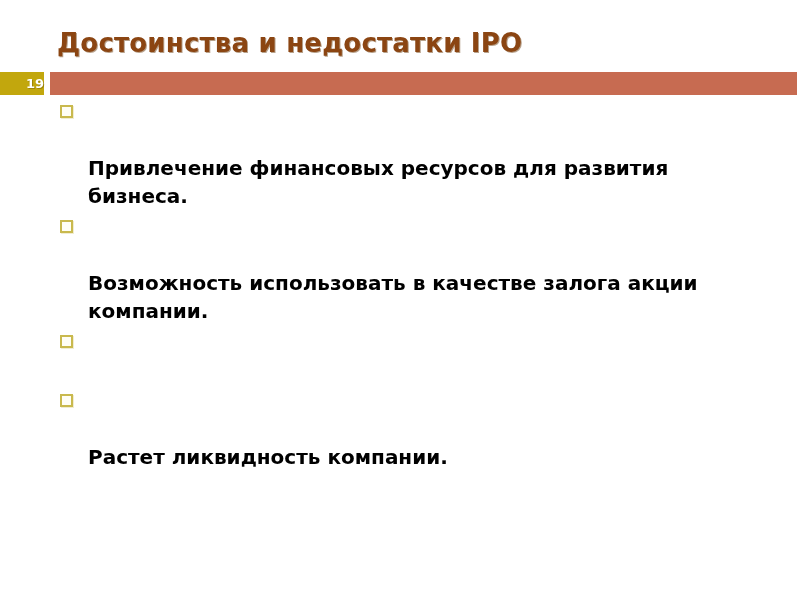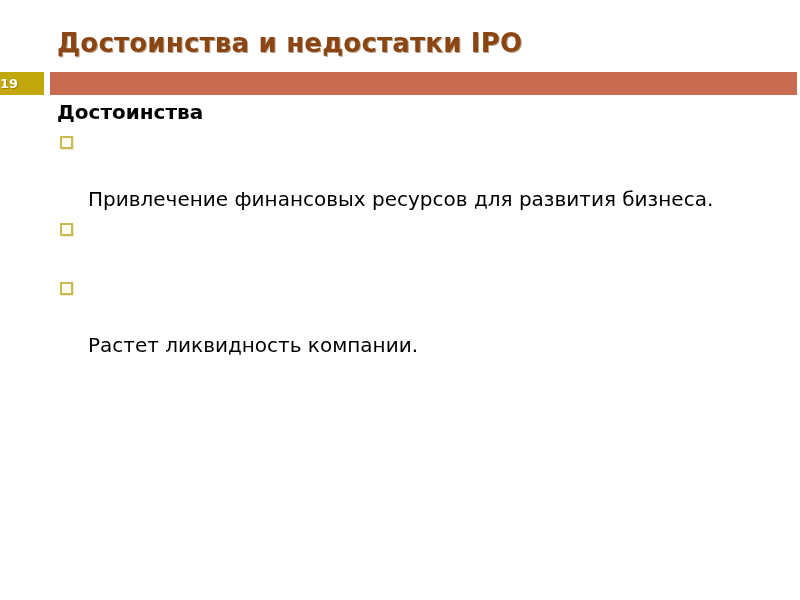--- a/index.html
+++ b/index.html
@@ -32,21 +32,21 @@
     position: absolute;
     left: 0;
     top: 72px;
     width: 44px;
     height: 23px;
     background: #C2A70D;
     color: #ffffff;
     font-size: 13px;
     font-weight: bold;
     line-height: 23px;
-    text-align: left;
+    text-align: right;
     text-shadow: 1px 1px 0 rgba(120, 100, 0, 0.5);
   }
   .band {
     position: absolute;
     left: 50px;
     top: 72px;
     width: 747px;
     height: 23px;
     background: #C76B51;
   }
@@ -69,20 +69,21 @@
   ul.bullet-list {
     list-style: none;
     margin: 0;
     padding: 0;
   }
   ul.bullet-list li {
     position: relative;
     padding-left: 31px;
     margin: 0 0 3px 0;
     white-space: pre-line;
+    font-weight: bold;
   }
   .sq {
     position: absolute;
     left: 3px;
     top: 7px;
     width: 9px;
     height: 9px;
     border: 2px solid #C9B94E;
     background: #FFFEF5;
     box-shadow: 1px 1px 0 rgba(230, 222, 170, 0.55);
@@ -96,26 +97,30 @@
   <h1 class="title">Достоинства и недостатки IPO</h1>
 
   <div class="page-badge">
     <span>19</span>
   </div>
 
   <div class="band"></div>
 
   <div class="content">
 
-    <h2 class="section-heading">Достоинства</h2>
 
     <ul class="bullet-list">
       <li>
         <span class="sq"></span>
         <span>Привлечение финансовых ресурсов для развития бизнеса.</span>
+      </li>
+      <li>
+        <span class="sq"></span>
+        <span>Возможность использовать в качестве залога акции
+компании.</span>
       </li>
       <li>
         <span class="sq"></span>
       </li>
       <li>
         <span class="sq"></span>
         <span>Растет ликвидность компании.</span>
       </li>
 
     </ul>

